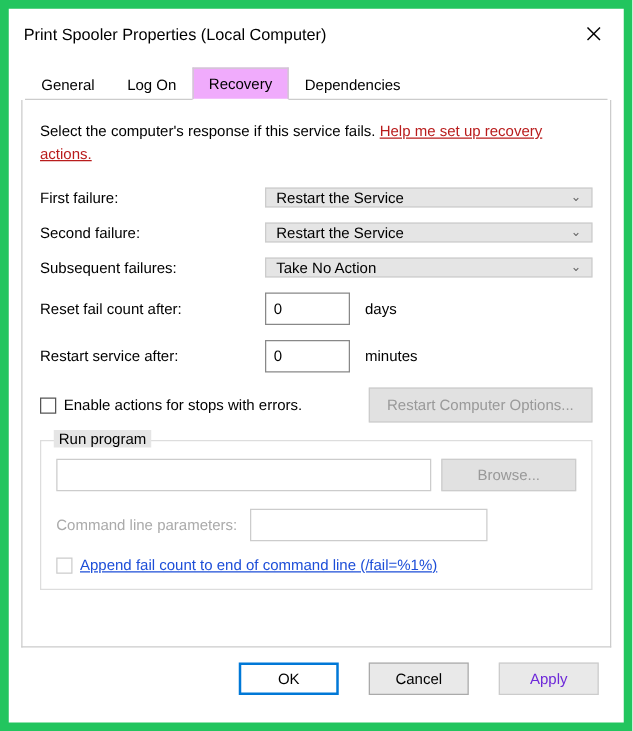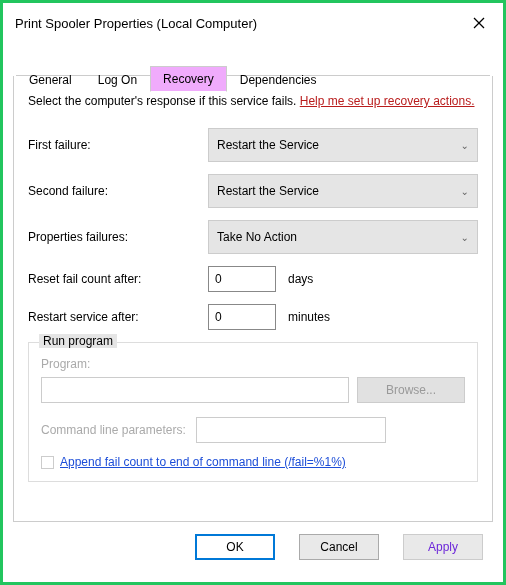--- a/index.html
+++ b/index.html
@@ -1,31 +1,31 @@
 <!DOCTYPE html>
 <html><head>
   <meta charset="utf-8">
   <style>
     * { box-sizing: border-box; font-family: 'Segoe UI', Tahoma, sans-serif; font-size: 12px; }
     body { margin: 0; background: #fff; width: 506px; height: 585px; overflow: hidden; }
-    .window { width: 506px; height: 585px; border: 3px solid #22c55e; background: #fff; display: flex; flex-direction: column; }
+    .window { width: 506px; height: 585px; border: 7px solid #22c55e; background: #fff; display: flex; flex-direction: column; }
     .titlebar { display: flex; align-items: center; justify-content: space-between; padding: 8px 12px; }
     .title { font-size: 13px; }
     .close-btn { width: 24px; height: 24px; display: flex; align-items: center; justify-content: center; cursor: pointer; }
     .close-btn svg { width: 12px; height: 12px; }
     .body { flex: 1; padding: 6px 10px 10px 10px; display: flex; flex-direction: column; }
     .tabstrip { display: flex; align-items: flex-end; border-bottom: 1px solid #ccc; margin-left: 3px; margin-right: 3px; }
-    .tab { padding: 5px 12px; border: 1px solid transparent; border-bottom: none; cursor: pointer; position: relative; top: 17px; background: transparent; }
+    .tab { padding: 5px 12px; border: 1px solid transparent; border-bottom: none; cursor: pointer; position: relative; top: 1px; background: transparent; }
     .tab.active { border-color: #ccc; background: #f0abfc; border-bottom: 1px solid #fff; }
     .tabpanel { border: 1px solid #ccc; border-top: none; padding: 16px 14px 14px 14px; flex: 1; }
     .intro { margin-bottom: 18px; line-height: 1.5; }
     .link { color: #b91c1c; text-decoration: underline; cursor: pointer; }
     .row { display: flex; align-items: center; margin-bottom: 12px; }
     .row-label { width: 180px; }
-    .select { flex: 1; height: 34px; background: #e5e5e5; border: 1px solid #ccc; padding: 0 8px; display: flex; align-items: center; justify-content: space-between; cursor: pointer; }
+    .select { flex: 1; height: 16px; background: #e5e5e5; border: 1px solid #ccc; padding: 0 8px; display: flex; align-items: center; justify-content: space-between; cursor: pointer; }
     .chevron { color: #666; font-size: 10px; }
     .num-input { width: 68px; height: 26px; border: 1px solid #888; padding: 0 6px; background: #fff; }
     .unit { margin-left: 12px; }
     .chk-row { display: flex; align-items: center; margin-top: 6px; margin-bottom: 10px; }
     .chk { width: 13px; height: 13px; border: 1px solid #555; margin-right: 6px; background: #fff; cursor: pointer; }
     .btn-disabled { background: #e1e1e1; border: 1px solid #ccc; color: #999; padding: 6px 14px; cursor: default; }
     .restart-opts-row { display: flex; align-items: center; justify-content: space-between; margin-bottom: 14px; }
     .fieldset { border: 1px solid #ddd; padding: 14px 12px 12px 12px; position: relative; }
     .legend { position: absolute; top: -9px; left: 10px; background: #e5e5e5; padding: 0 4px; }
     .fs-label { color: #aaa; margin-bottom: 6px; }
@@ -79,44 +79,50 @@
 
       <div class="row">
         <span class="row-label">Second failure:</span>
         <div class="select">
           <span>Restart the Service</span>
           <span class="chevron">⌄</span>
         </div>
       </div>
 
       <div class="row">
-        <span class="row-label">Properties failures:</span>
+        <span class="row-label">Subsequent failures:</span>
         <div class="select">
           <span>Take No Action</span>
           <span class="chevron">⌄</span>
         </div>
       </div>
 
       <div class="row">
         <span class="row-label">Reset fail count after:</span>
         <input class="num-input" value="0" style="">
         <span class="unit">days</span>
       </div>
 
       <div class="row">
         <span class="row-label">Restart service after:</span>
         <input class="num-input" value="0" style="">
         <span class="unit">minutes</span>
       </div>
 
+      <div class="restart-opts-row">
+        <div class="chk-row" style="margin:0;">
+          <div class="chk"></div>
+          <span>Enable actions for stops with errors.</span>
+        </div>
+        <button class="btn-disabled">Restart Computer Options...</button>
+      </div>
 
       <div class="fieldset">
         <span class="legend">Run program</span>
 
-        <div class="fs-label">Program:</div>
         <div class="fs-input-row">
           <input class="text-input" disabled="" value="" style="">
           <button class="browse-btn">Browse...</button>
         </div>
 
         <div class="cmd-row">
           <span class="fs-label" style="margin:0;text-align:center;">Command line parameters:</span>
           <input class="text-input-sm" disabled="" value="" style="">
         </div>
 

